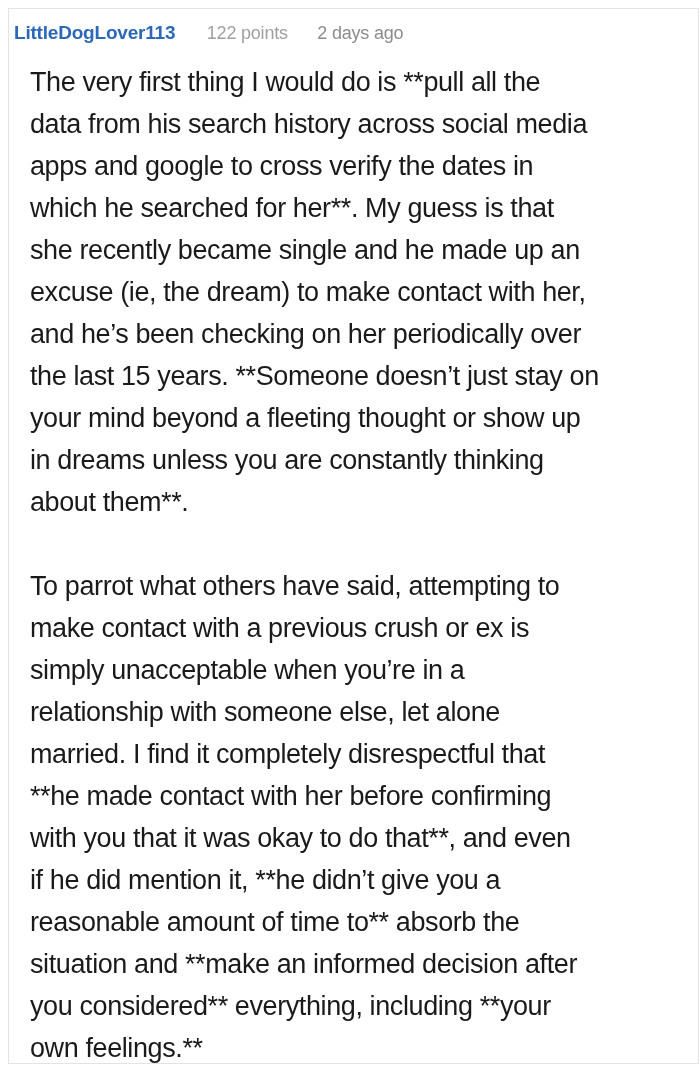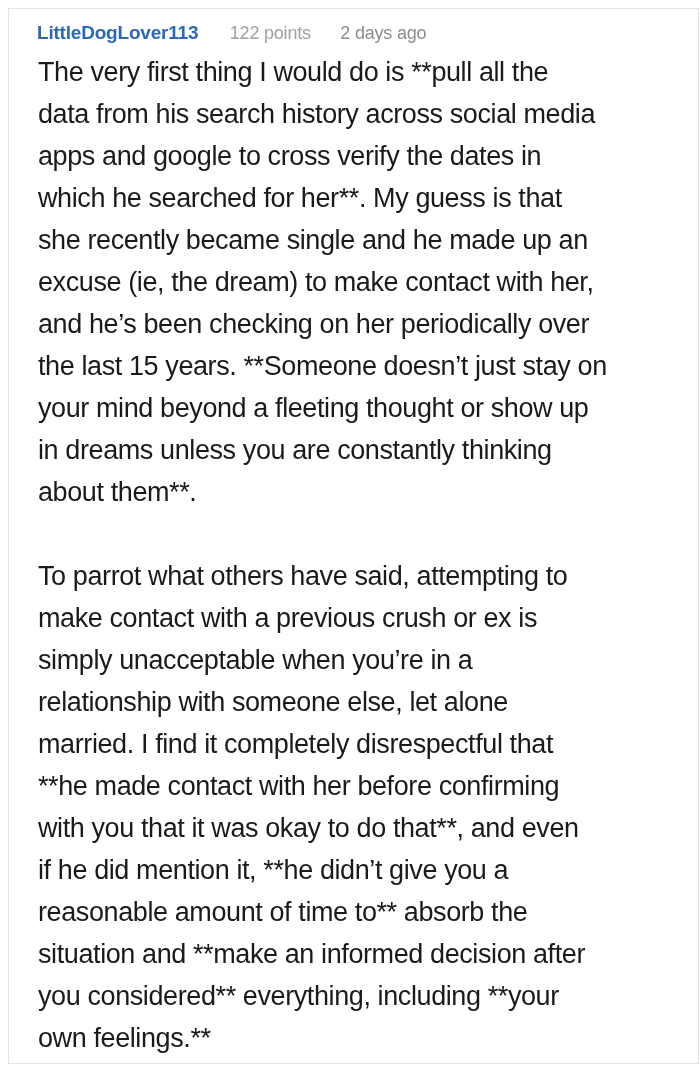--- a/index.html
+++ b/index.html
@@ -17,21 +17,21 @@
   }
   .comment-card {
     position: absolute;
     left: 8px;
     top: 8px;
     width: 691px;
     height: 1056px;
     box-sizing: border-box;
     border: 1px solid #e3e3e3;
     background: #ffffff;
-    padding: 12px 14px 10px 28px;
+    padding: 12px 14px 10px 5px;
     overflow: hidden;
   }
   .comment-header {
     white-space: nowrap;
     line-height: 24px;
     height: 24px;
     margin-bottom: 6px;
   }
   .author {
     color: #2b68b8;
@@ -49,21 +49,21 @@
   .meta-time {
     color: #8c8c8c;
     font-size: 18px;
     margin-left: 25px;
     letter-spacing: -0.2px;
   }
   .comment-body {
     color: #1a1a1a;
   }
   .comment-body p {
-    margin: 1px;
+    margin: 16px;
     white-space: pre;
     font-size: 27px;
     line-height: 42px;
     letter-spacing: -0.4px;
     color: #1a1a1a;
   }
   .comment-body p.para-0 {
     margin-bottom: 42px;
   }
 </style>

